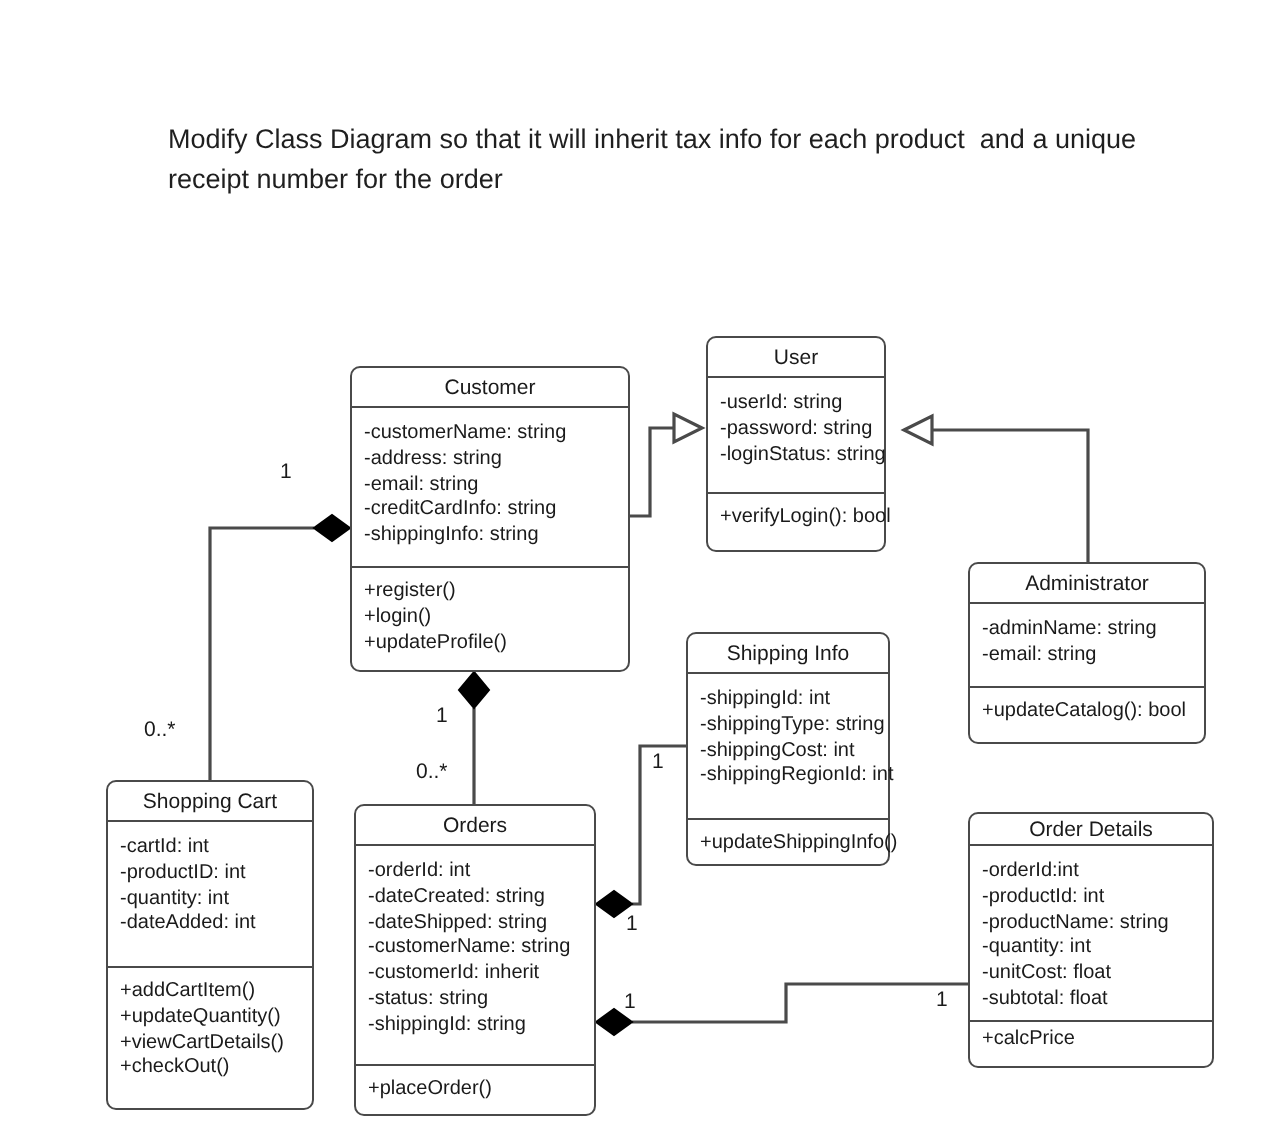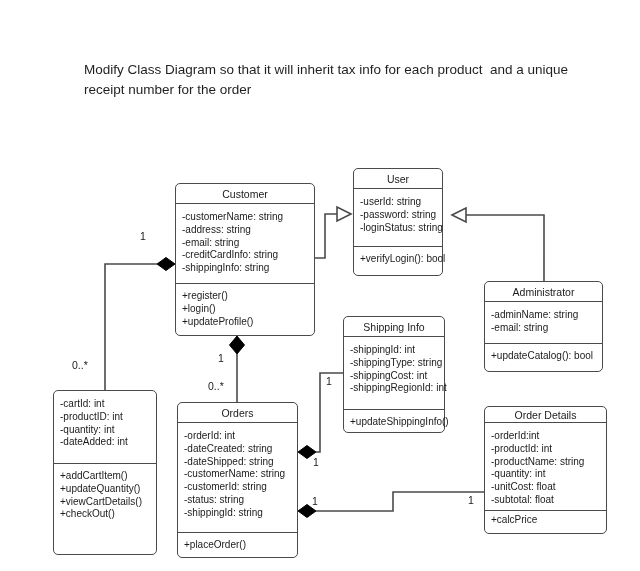--- a/index.html
+++ b/index.html
@@ -147,20 +147,21 @@
         <div class="uml-line">-shippingType: string</div>
         <div class="uml-line">-shippingCost: int</div>
         <div class="uml-line">-shippingRegionId: int</div>
       </div>
     <div class="uml-methods">
         <div class="uml-line">+updateShippingInfo()</div>
       </div>
   </div>
 
   <div class="uml-class" style="left:53px;top:390px;width:104px;height:165px;">
+    <div class="uml-title">Shopping Cart</div>
     <div class="uml-attrs" style="height:73px;">
         <div class="uml-line">-cartId: int</div>
         <div class="uml-line">-productID: int</div>
         <div class="uml-line">-quantity: int</div>
         <div class="uml-line">-dateAdded: int</div>
       </div>
     <div class="uml-methods">
         <div class="uml-line">+addCartItem()</div>
         <div class="uml-line">+updateQuantity()</div>
         <div class="uml-line">+viewCartDetails()</div>
@@ -168,21 +169,21 @@
       </div>
   </div>
 
   <div class="uml-class" style="left:177px;top:402px;width:121px;height:156px;">
     <div class="uml-title">Orders</div>
     <div class="uml-attrs" style="height:110px;">
         <div class="uml-line">-orderId: int</div>
         <div class="uml-line">-dateCreated: string</div>
         <div class="uml-line">-dateShipped: string</div>
         <div class="uml-line">-customerName: string</div>
-        <div class="uml-line">-customerId: string</div>
+        <div class="uml-line">-customerId: inherit</div>
         <div class="uml-line">-status: string</div>
         <div class="uml-line">-shippingId: string</div>
       </div>
     <div class="uml-methods">
         <div class="uml-line">+placeOrder()</div>
       </div>
   </div>
 
   <div class="uml-class" style="left:484px;top:406px;width:123px;height:128px;">
     <div class="uml-title" style="padding:2px 2px 1px 2px;">Order Details</div>

